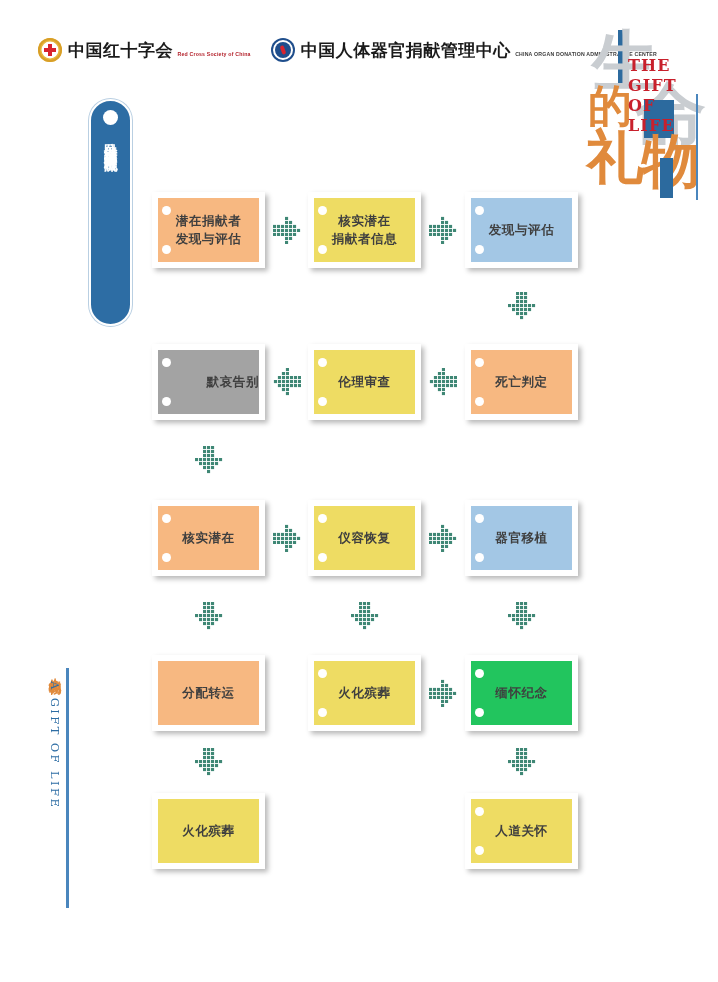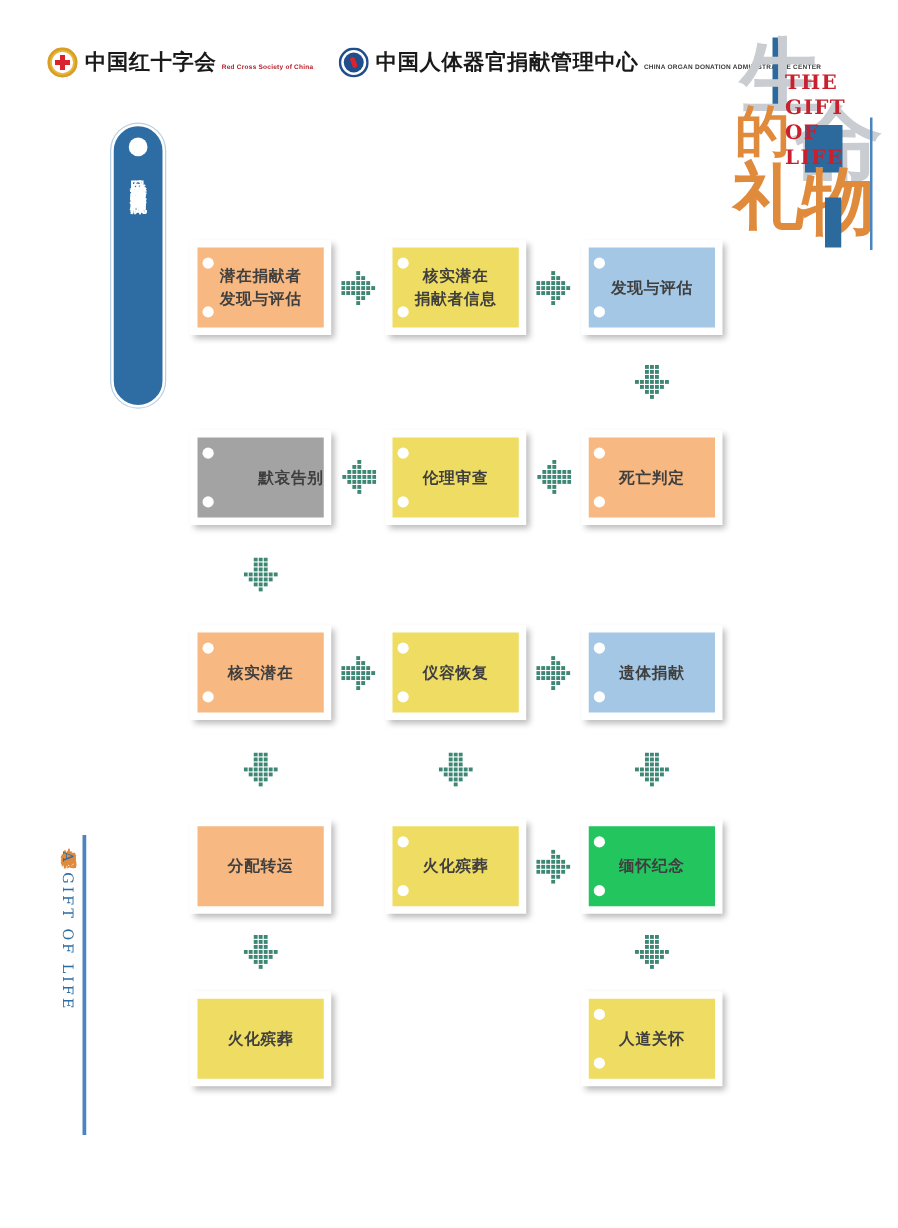--- a/index.html
+++ b/index.html
@@ -397,21 +397,21 @@
       <div class="node-fill" style="background: rgb(238, 220, 99);">
         <span class="hole top"></span>
         <span class="hole bot"></span>
         <span class="node-label">仪容恢复</span>
       </div>
     </div>
     <div class="node" style="left: 465px; top: 500px;">
       <div class="node-fill" style="background: rgb(163, 199, 229);">
         <span class="hole top"></span>
         <span class="hole bot"></span>
-        <span class="node-label">遗体捐献</span>
+        <span class="node-label">器官移植</span>
       </div>
     </div>
     <div class="node" style="left: 152px; top: 655px;">
       <div class="node-fill" style="background: rgb(247, 184, 129);">
         <span class="node-label">分配转运</span>
       </div>
     </div>
     <div class="node" style="left: 308px; top: 655px;">
       <div class="node-fill" style="background: rgb(238, 220, 99);">
         <span class="hole top"></span>

